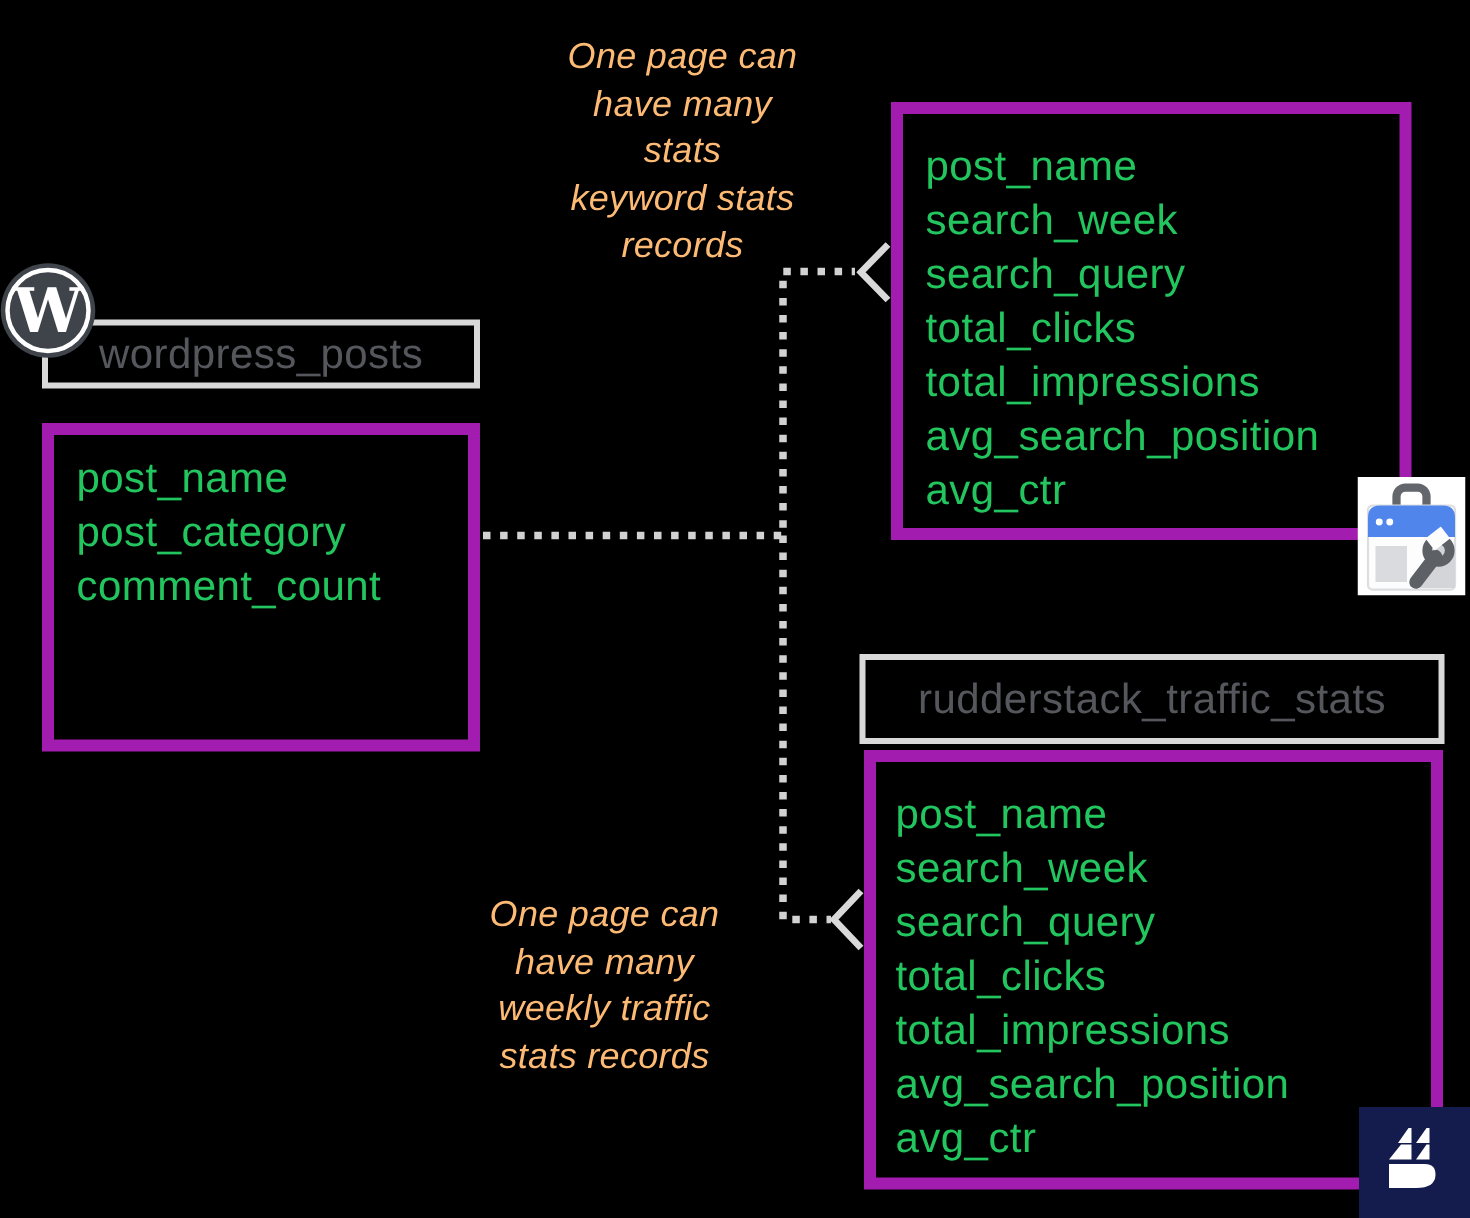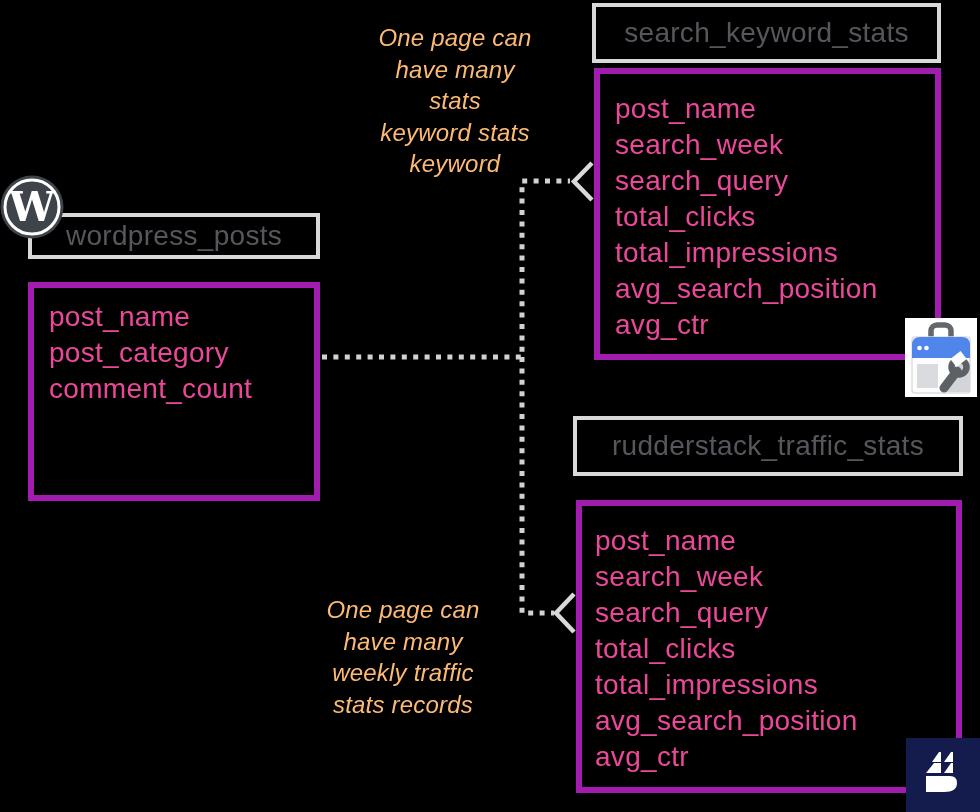--- a/index.html
+++ b/index.html
@@ -6,36 +6,36 @@
   .canvas{
     position:relative;width:980px;height:812px;background:#000000;overflow:hidden;
     font-family:"Liberation Sans","DejaVu Sans",sans-serif;
   }
   .entity-header{
     position:absolute;border:4px solid #d9d9d9;box-sizing:border-box;
     display:flex;align-items:center;justify-content:center;
     font-size:28px;color:#55575c;white-space:nowrap;letter-spacing:.3px;
   }
   .entity-body{
-    position:absolute;border:6px solid #a21caf;box-sizing:border-box;
-    font-size:28px;color:#ec4899;
+    position:absolute;border:8px solid #a21caf;box-sizing:border-box;
+    font-size:28px;color:#22c55e;
   }
   .field{height:36px;line-height:36px;white-space:nowrap;letter-spacing:.3px;}
   .note{
     position:absolute;font-style:italic;font-size:24px;line-height:31.5px;
     color:#fdba74;text-align:center;letter-spacing:.2px;
   }
   .icon-abs{position:absolute;}
   svg{display:block;}
   
   #wp-header{left:28px;top:213px;width:292px;height:46px;}
   #wp-body{left:28px;top:282px;width:292px;height:219px;padding:11px 0 0 15px;}
   #sk-header{left:592px;top:3px;width:349px;height:60px;}
   #sk-body{left:594px;top:68px;width:347px;height:292px;padding:17px 0 0 15px;}
-  #rs-header{left:573px;top:416px;width:390px;height:60px;}
+  #rs-header{left:573px;top:436px;width:390px;height:60px;}
   #rs-body{left:576px;top:500px;width:386px;height:293px;padding:17px 0 0 13px;}
   #note-top{left:340px;top:22px;width:230px;}
   #note-bottom{left:288px;top:594px;width:230px;}
   #connector-layer{position:absolute;left:0;top:0;pointer-events:none;}
   #wp-logo{left:0px;top:175px;}
   #gsc-icon{left:905px;top:318px;}
   #rudder-logo{left:906px;top:738px;}
 </style>
 </head>
 <body>
@@ -51,23 +51,20 @@
 
   <div id="wp-header" class="entity-header">
     <span>wordpress_posts</span>
   </div>
   <div id="wp-body" class="entity-body">
     <div class="field">post_name</div>
     <div class="field">post_category</div>
     <div class="field">comment_count</div>
   </div>
 
-  <div id="sk-header" class="entity-header">
-    <span>search_keyword_stats</span>
-  </div>
   <div id="sk-body" class="entity-body">
     <div class="field">post_name</div>
     <div class="field">search_week</div>
     <div class="field">search_query</div>
     <div class="field">total_clicks</div>
     <div class="field">total_impressions</div>
     <div class="field">avg_search_position</div>
     <div class="field">avg_ctr</div>
   </div>
 
@@ -82,21 +79,21 @@
     <div class="field">total_impressions</div>
     <div class="field">avg_search_position</div>
     <div class="field">avg_ctr</div>
   </div>
 
   <div id="note-top" class="note">
     <div>One page can</div>
     <div>have many</div>
     <div>stats</div>
     <div>keyword stats</div>
-    <div>keyword</div>
+    <div>records</div>
   </div>
 
   <div id="note-bottom" class="note">
     <div>One page can</div>
     <div>have many</div>
     <div>weekly traffic</div>
     <div>stats records</div>
   </div>
 
   <div id="wp-logo" class="icon-abs">

